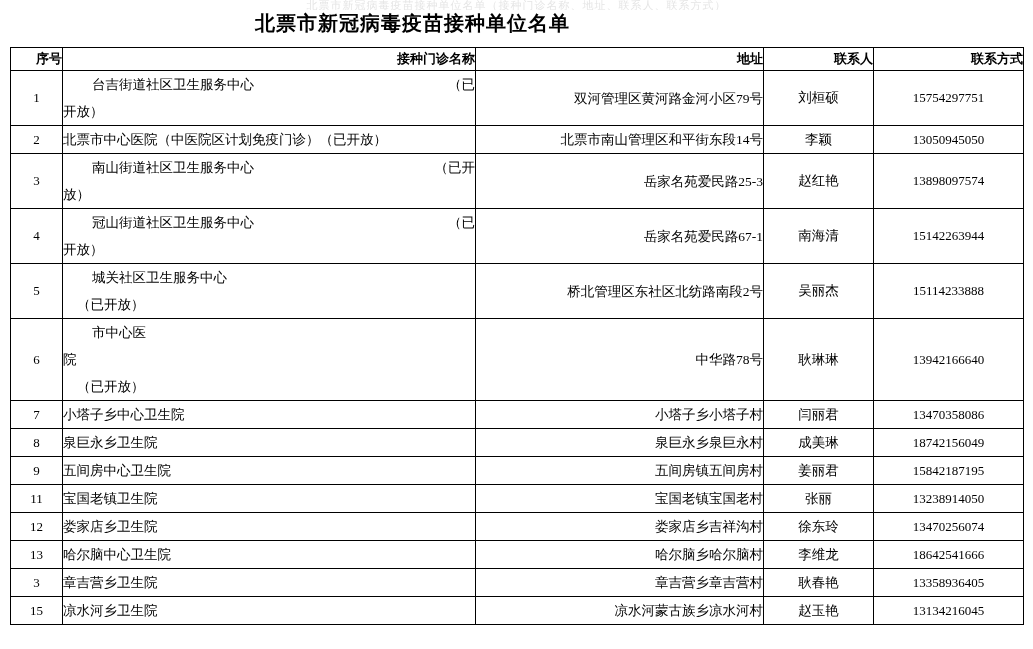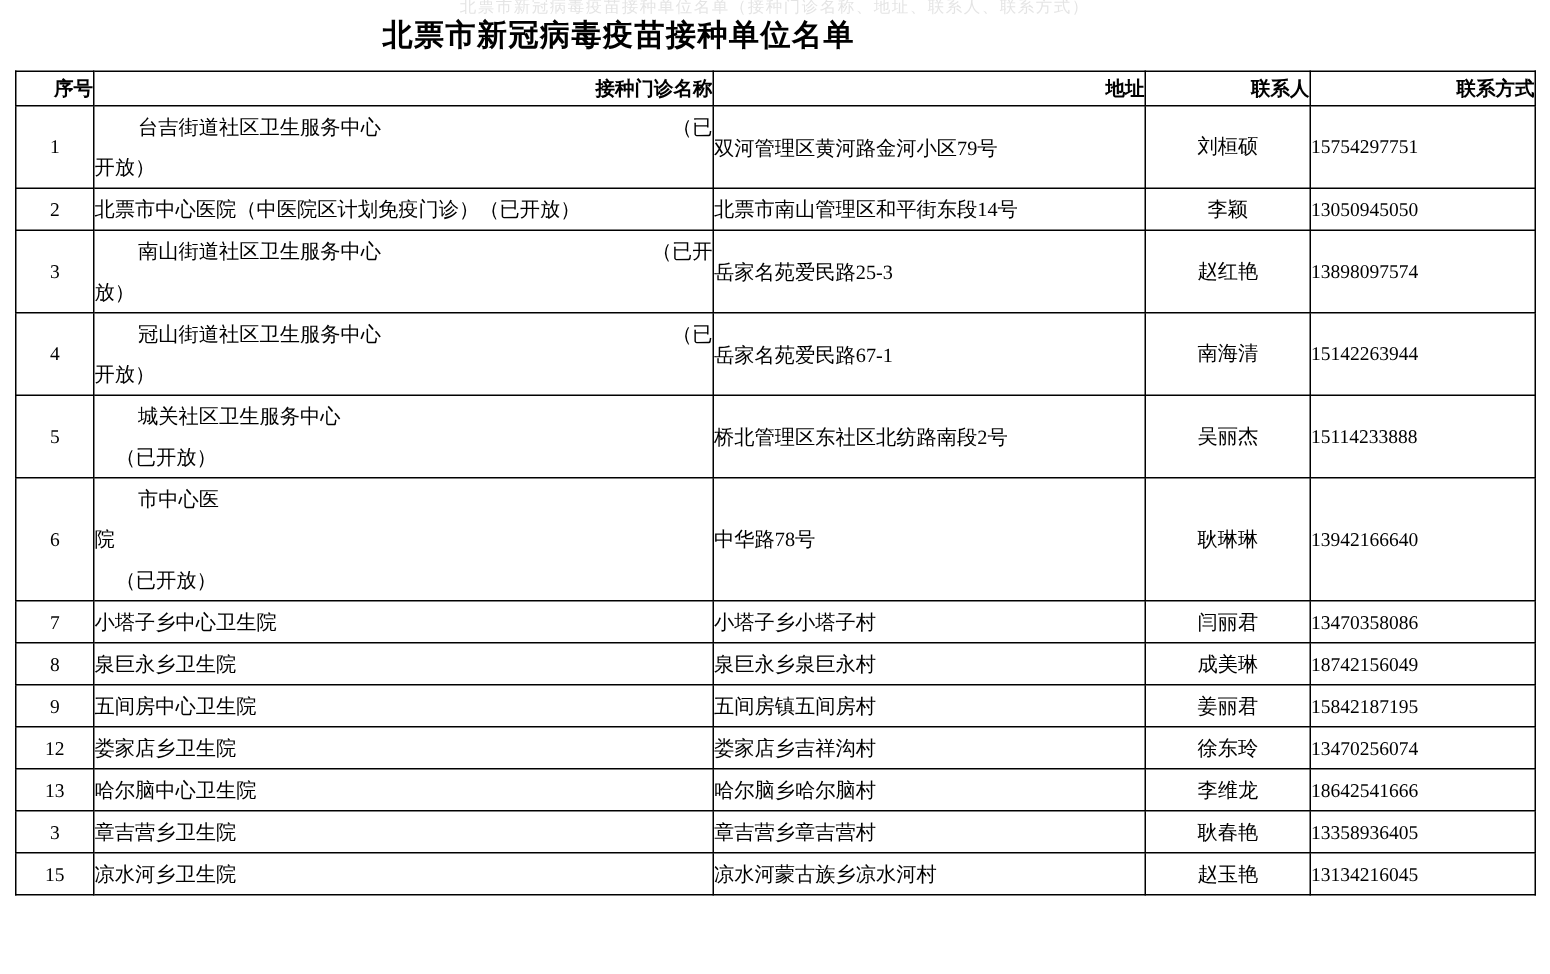--- a/index.html
+++ b/index.html
@@ -76,31 +76,31 @@
     font-size: 13px;
   }
   td.c-name {
     text-align: left;
     padding-left: 8px;
     padding-right: 8px;
     font-size: 13.5px;
     line-height: 27px;
   }
   td.c-addr {
-    text-align: left;
+    text-align: right;
     font-size: 13.5px;
     line-height: 27px;
     margin-top: 35px;
   }
   td.c-person {
     text-align: center;
     font-size: 13.5px;
   }
   td.c-contact {
-    text-align: left;
+    text-align: center;
     font-size: 13px;
   }
   .name-wrap {
     display: block;
     position: relative;
   }
   .name-main {
     display: inline-block;
     margin-left: 29px;
   }
@@ -243,20 +243,27 @@
 
       <tr class="row-mid">
         <td class="c-no">9</td>
         <td class="c-name">五间房中心卫生院</td>
         <td class="c-addr">五间房镇五间房村</td>
         <td class="c-person">姜丽君</td>
         <td class="c-contact">15842187195</td>
       </tr>
 
 
+      <tr class="row-mid">
+        <td class="c-no">11</td>
+        <td class="c-name">宝国老镇卫生院</td>
+        <td class="c-addr">宝国老镇宝国老村</td>
+        <td class="c-person">张丽</td>
+        <td class="c-contact">13238914050</td>
+      </tr>
 
       <tr class="row-mid">
         <td class="c-no">12</td>
         <td class="c-name">娄家店乡卫生院</td>
         <td class="c-addr">娄家店乡吉祥沟村</td>
         <td class="c-person">徐东玲</td>
         <td class="c-contact">13470256074</td>
       </tr>
 
       <tr class="row-mid">

